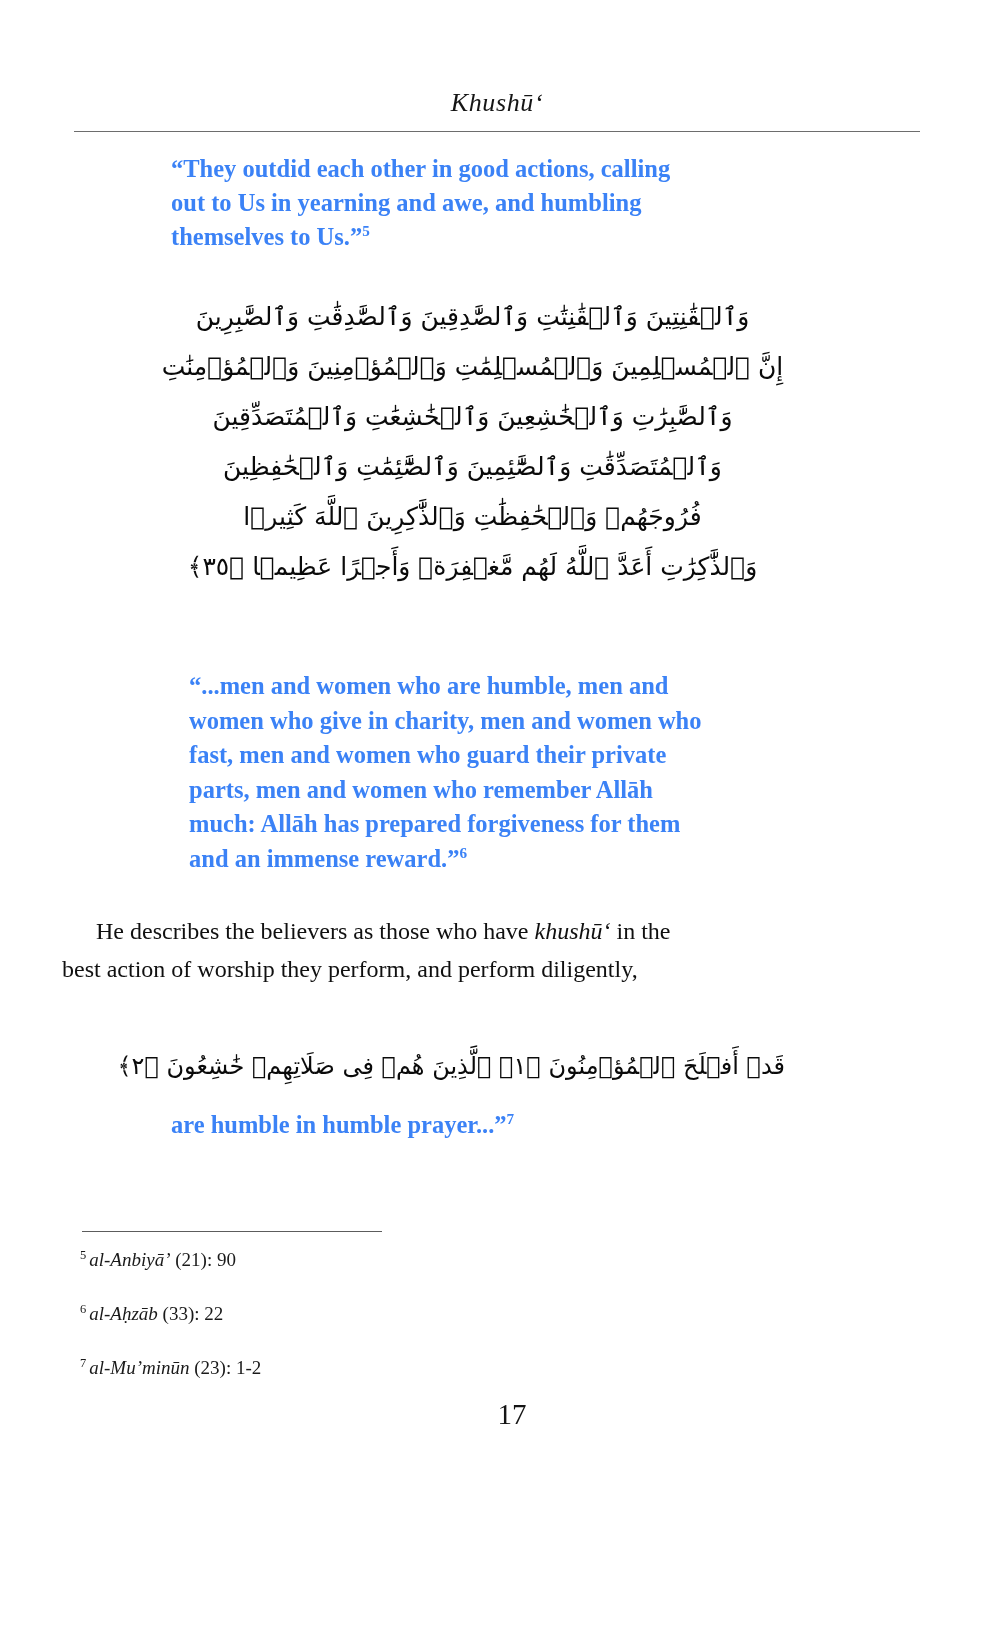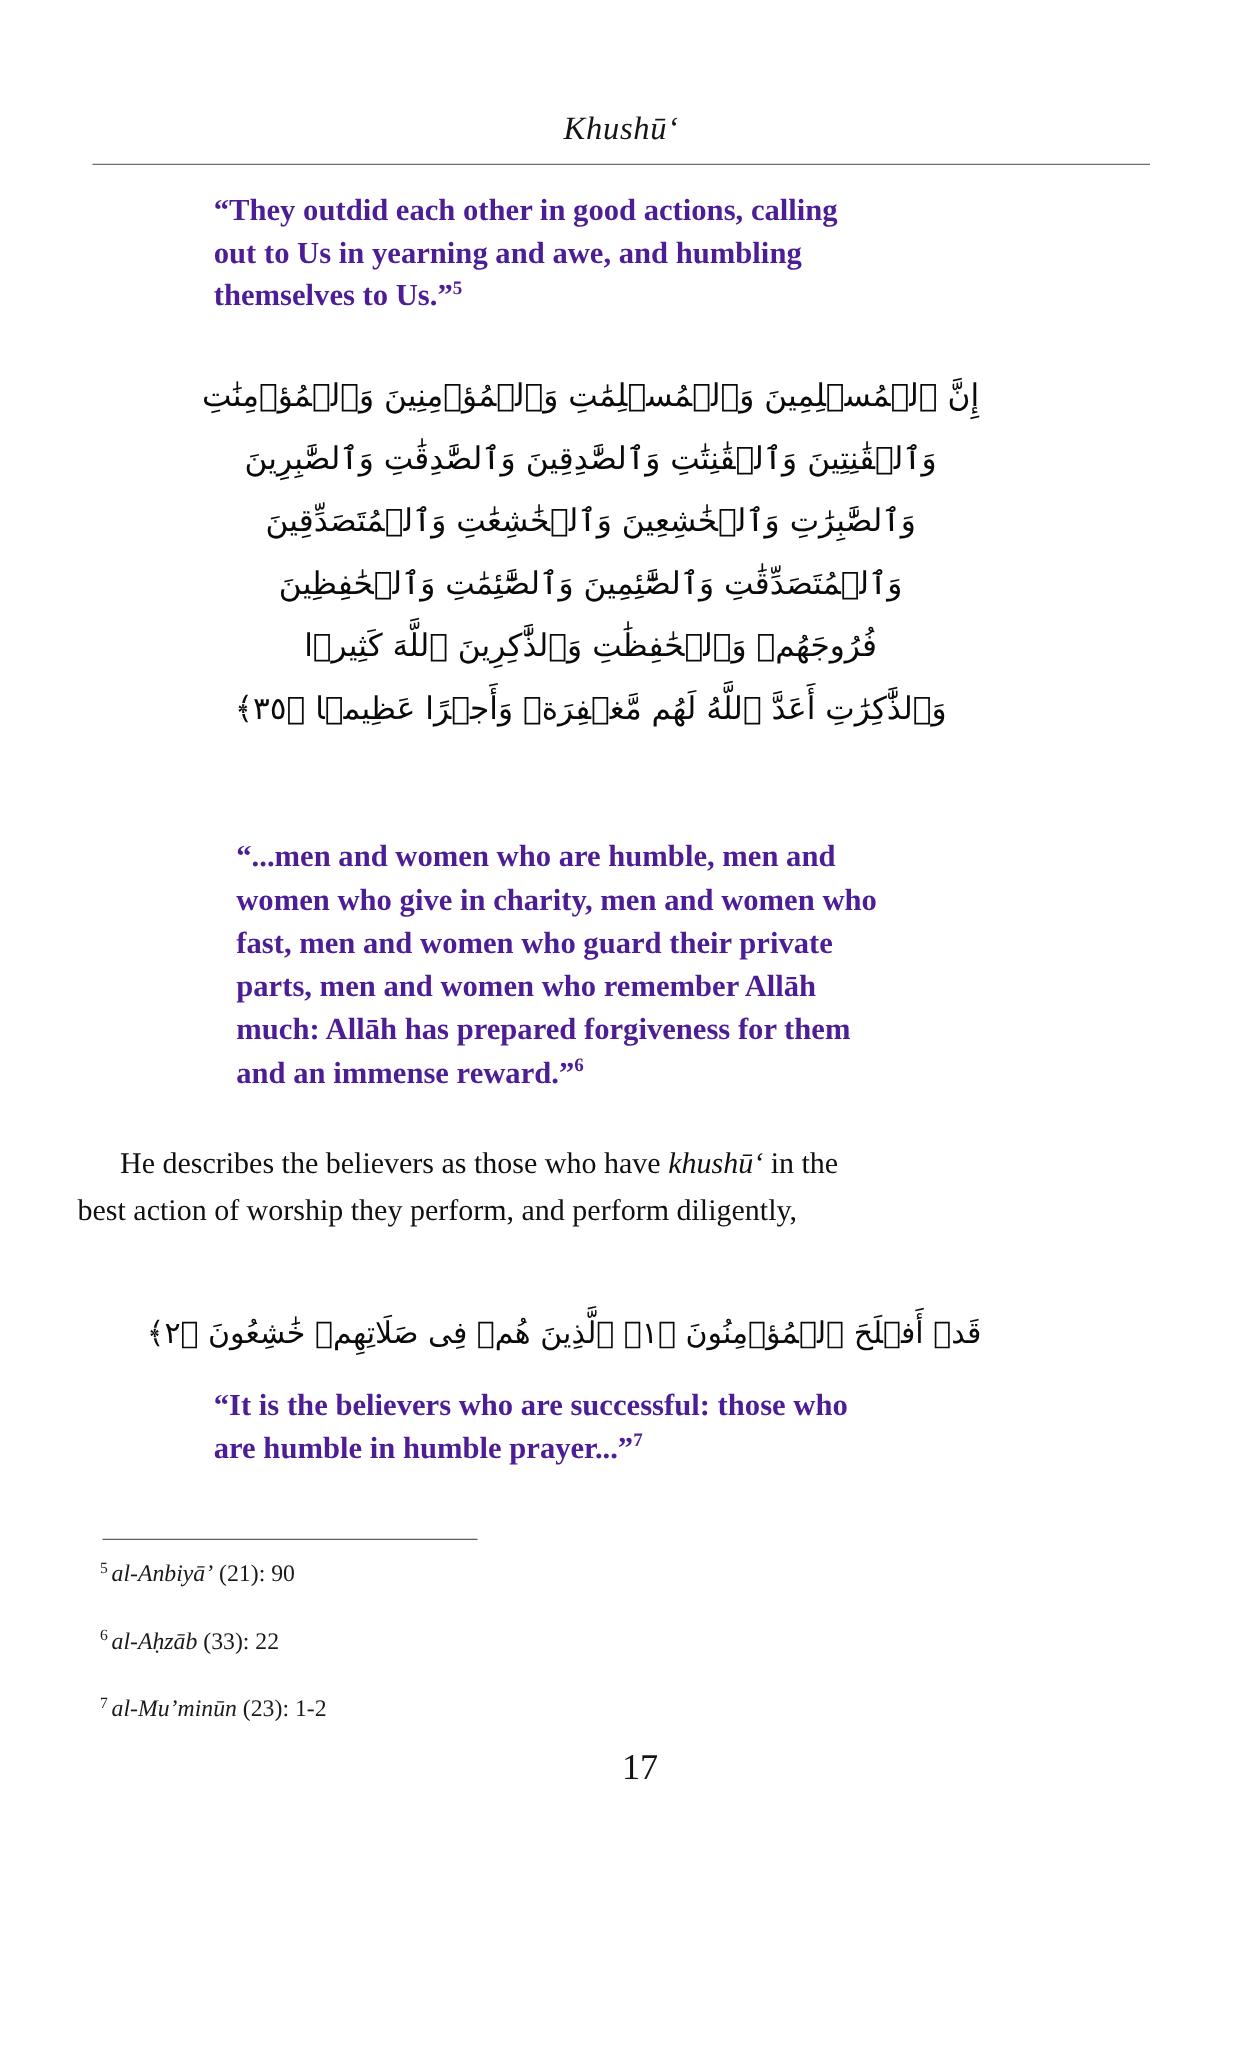--- a/index.html
+++ b/index.html
@@ -47,21 +47,21 @@
     height: 1px;
     background: #6d6d6d;
   }
 
   
   .quote-block {
     position: absolute;
     font-weight: bold;
     font-size: 24.5px;
     line-height: 34px;
-    color: #4c1d95;
+    color: #3b82f6;
     text-align: justify;
     text-justify: inter-word;
     font-family: "Liberation Serif", "DejaVu Serif", serif;
   }
   .quote-one {
     top: 152px;
     left: 171px;
     width: 603px;
   }
   .quote-two {
@@ -186,22 +186,22 @@
   </div>
   <div class="head-rule"></div>
 
   <div class="quote-block quote-one">
     <div>“They outdid each other in good actions, calling</div>
     <div>out to Us in yearning and awe, and humbling</div>
     <div class="lastline"><span>themselves to Us.”</span><sup class="fn">5</sup></div>
   </div>
 
   <div class="arabic arabic-main">
+    <div class="aline">وَٱلۡقَٰنِتِينَ وَٱلۡقَٰنِتَٰتِ وَٱلصَّٰدِقِينَ وَٱلصَّٰدِقَٰتِ وَٱلصَّٰبِرِينَ</div>
     <div class="aline">إِنَّ ٱلۡمُسۡلِمِينَ وَٱلۡمُسۡلِمَٰتِ وَٱلۡمُؤۡمِنِينَ وَٱلۡمُؤۡمِنَٰتِ</div>
-    <div class="aline">وَٱلۡقَٰنِتِينَ وَٱلۡقَٰنِتَٰتِ وَٱلصَّٰدِقِينَ وَٱلصَّٰدِقَٰتِ وَٱلصَّٰبِرِينَ</div>
     <div class="aline">وَٱلصَّٰبِرَٰتِ وَٱلۡخَٰشِعِينَ وَٱلۡخَٰشِعَٰتِ وَٱلۡمُتَصَدِّقِينَ</div>
     <div class="aline">وَٱلۡمُتَصَدِّقَٰتِ وَٱلصَّٰٓئِمِينَ وَٱلصَّٰٓئِمَٰتِ وَٱلۡحَٰفِظِينَ</div>
     <div class="aline">فُرُوجَهُمۡ وَٱلۡحَٰفِظَٰتِ وَٱلذَّٰكِرِينَ ٱللَّهَ كَثِيرࣰا</div>
     <div class="aline">وَٱلذَّٰكِرَٰتِ أَعَدَّ ٱللَّهُ لَهُم مَّغۡفِرَةࣰ وَأَجۡرًا عَظِيمࣰا ﴿٣٥﴾</div>
   </div>
 
   <div class="quote-block quote-two">
     <div>“...men and women who are humble, men and</div>
     <div>women who give in charity, men and women who</div>
     <div>fast, men and women who guard their private</div>
@@ -213,21 +213,20 @@
   <div class="body-para">
     <span>He describes the believers as those who have </span><i>khushū‘</i><span> in the</span>
     <div class="lastline">best action of worship they perform, and perform diligently,</div>
   </div>
 
   <div class="arabic arabic-second">
     <div class="aline">قَدۡ أَفۡلَحَ ٱلۡمُؤۡمِنُونَ ﴿١﴾ ٱلَّذِينَ هُمۡ فِى صَلَاتِهِمۡ خَٰشِعُونَ ﴿٢﴾</div>
   </div>
 
   <div class="quote-block quote-three">
-    <div>“It is the believers who are successful: those who</div>
     <div class="lastline"><span>are humble in humble prayer...”</span><sup class="fn">7</sup></div>
   </div>
 
   <div class="fn-rule"></div>
   <div class="footnotes">
     <div class="footnote"><span class="fn-num">5</span><span class="fn-src">al-Anbiyā’</span><span> (21): 90</span></div>
     <div class="footnote"><span class="fn-num">6</span><span class="fn-src">al-Aḥzāb</span><span> (33): 22</span></div>
     <div class="footnote"><span class="fn-num">7</span><span class="fn-src">al-Mu’minūn</span><span> (23): 1-2</span></div>
   </div>
 

